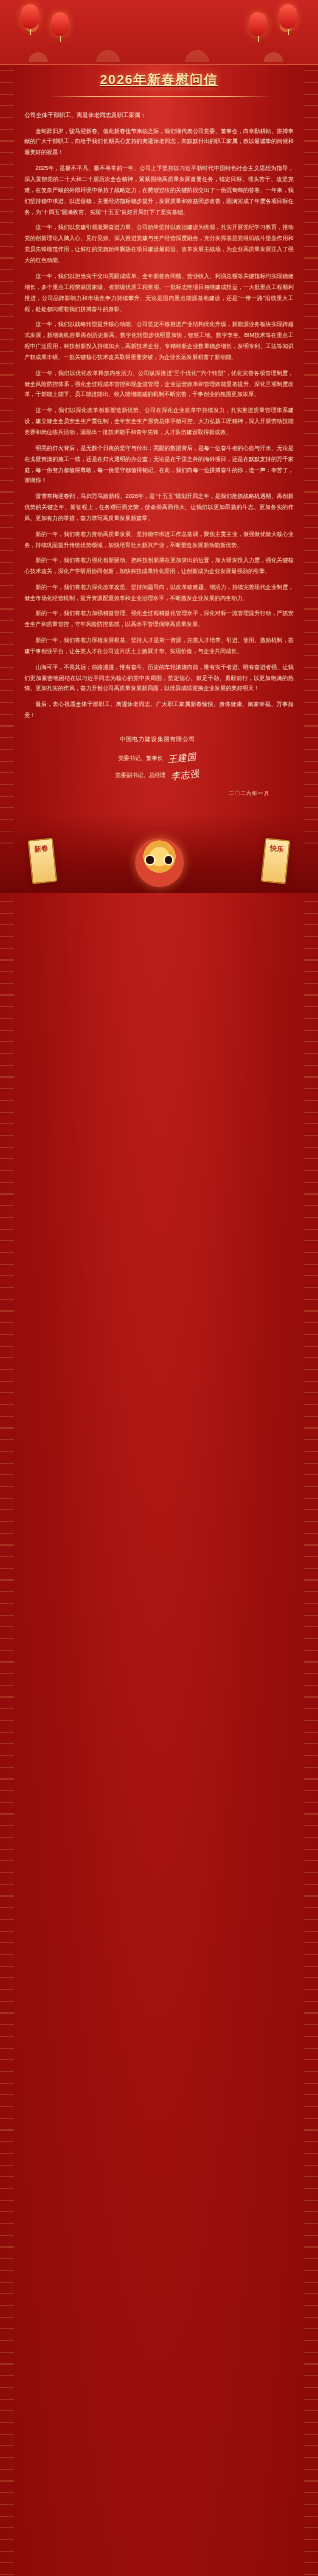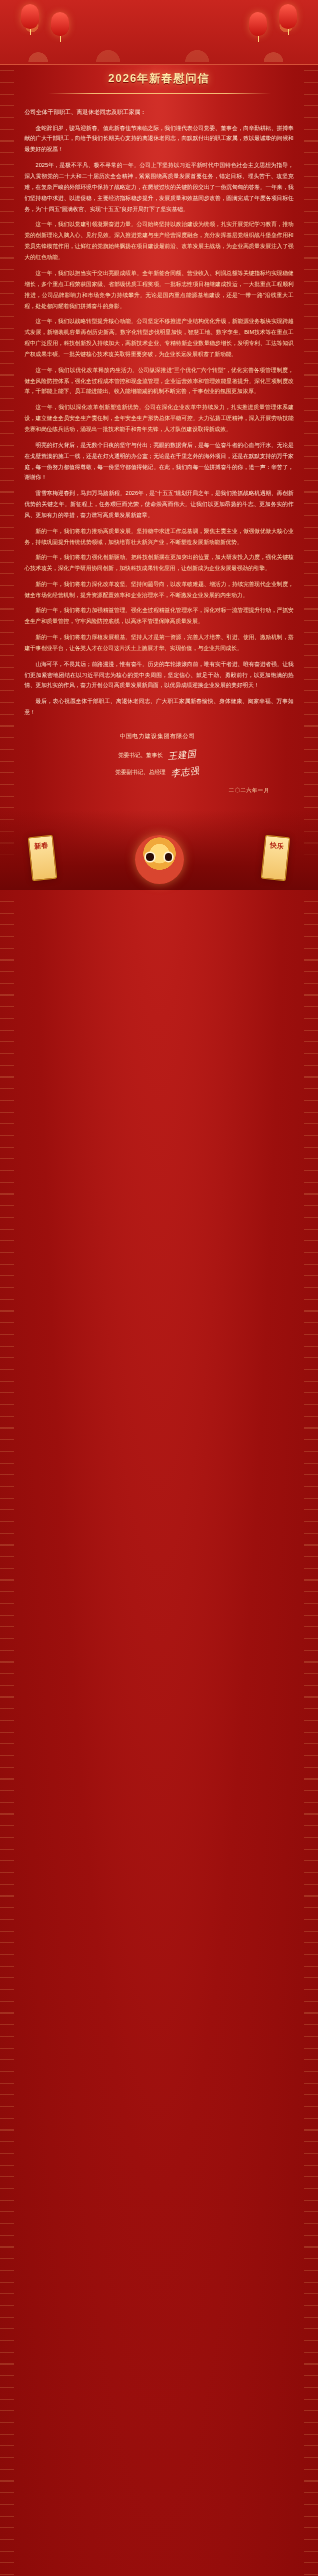--- a/index.html
+++ b/index.html
@@ -63,26 +63,27 @@
       radial-gradient(circle at 62% 100%, rgba(255,214,140,0.16) 0 11.7px, transparent 12.2px),
       radial-gradient(circle at 86% 100%, rgba(255,214,140,0.20) 0 9.5px, transparent 10px);
   }
 
   .title-wrap {
     text-align: center;
     padding: 3.2px 0 7.4px;
   }
   .main-title {
     display: inline-block;
-    font-size: 11px;
+    font-size: 13px;
     font-weight: bold;
     letter-spacing: 1.1px;
     color: #ffe9a8;
     text-shadow: 0 1.1px 0 #7d0a07, 0 0 7.4px rgba(255, 200, 110, 0.55);
     padding: 3.2px 7.4px;
+    text-decoration: underline;
   }
   .title-rule {
     width: 223px;
     height: 1.1px;
     margin: 3.2px auto 0;
     background: linear-gradient(90deg, rgba(255,214,130,0) 0%, rgba(255,214,130,0.85) 20%, rgba(255,214,130,0.85) 80%, rgba(255,214,130,0) 100%);
   }
 
   .content {
     padding: 5.3px 24.4px 10.6px 24.4px;

